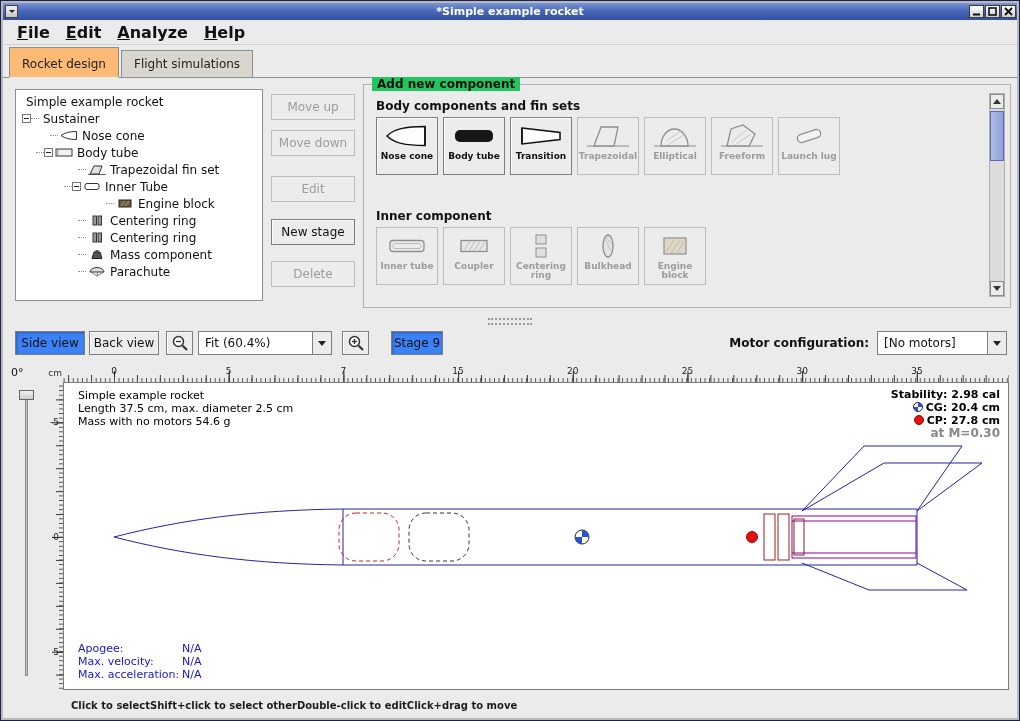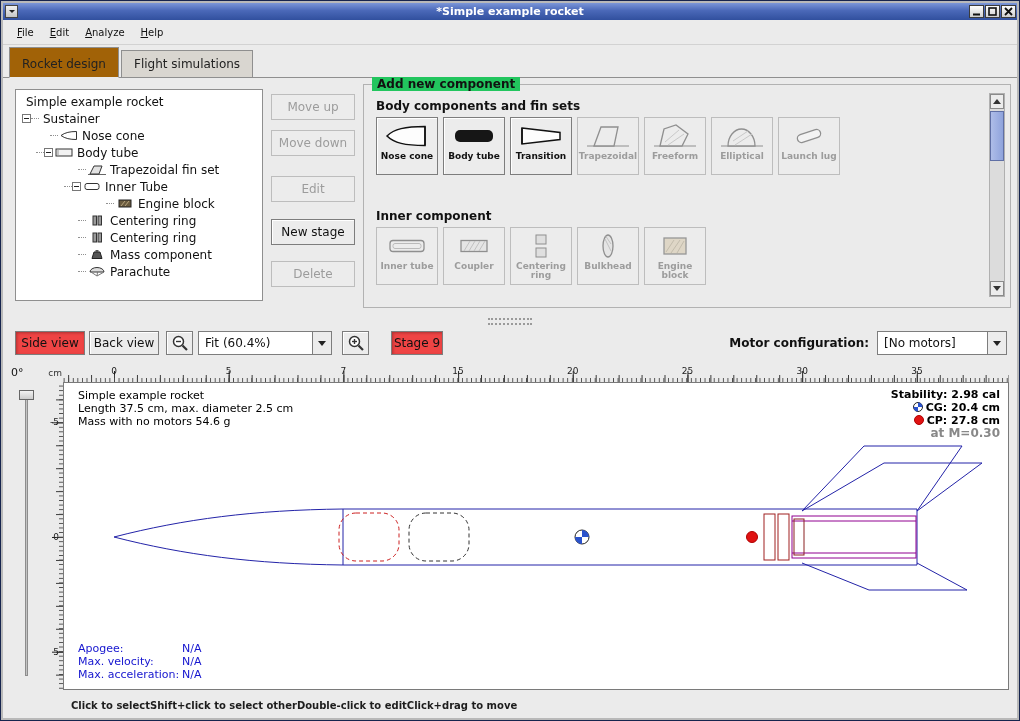--- a/index.html
+++ b/index.html
@@ -16,47 +16,47 @@
   .win-icon::after { content: ""; border: 3px solid transparent; border-top-color: #222; margin-top: 3px; }
   .title-text { position: absolute; left: 0; right: 0; text-align: center; color: #fff;
                 font-size: 11px; font-weight: bold; pointer-events: none; }
   .win-btns { margin-left: auto; display: flex; gap: 1px; margin-right: 1px; }
   .win-btn { width: 15px; height: 13px; background: linear-gradient(#fdfdfd,#cfcfcf);
              border: 1px solid #3b3b3b; display: flex; align-items: center; justify-content: center; }
 
   
   .menubar { position: absolute; left: 2px; top: 19px; right: 2px; height: 25px;
              background: #ebebeb; border-bottom: 1px solid #d2d2d2; display: flex; align-items: center; padding-left: 6px; }
-  .menu-item { font-size: 10px; padding: 3px 8px; color: #111; }
+  .menu-item { font-size: 16px; padding: 3px 8px; color: #111; font-weight: bold; }
   .menu-item::first-letter { text-decoration: underline; }
 
   
   .tabbar { position: absolute; left: 2px; top: 45px; right: 2px; height: 32px;
             display: flex; align-items: flex-end; padding-left: 6px; border-bottom: 1px solid #8f8f8f; }
   .tab { font-size: 12px; padding: 6px 12px; border: 1px solid #8f8f8f; border-bottom: none;
          background: #d9d6d0; color: #222; margin-right: 2px; position: relative; }
-  .tab.active { background: #a16207; padding-top: 9px; margin-bottom: -1px; z-index: 2;
+  .tab.active { background: #fdba74; padding-top: 9px; margin-bottom: -1px; z-index: 2;
                 border-bottom: 1px solid #ebebeb; }
 
   
   .top-panel { position: absolute; left: 2px; top: 77px; right: 2px; height: 237px; background: #ebebeb; }
 
   .tree-panel { position: absolute; left: 12px; top: 11px; width: 248px; height: 212px;
                 background: #fff; border: 1px solid #8f8f8f; padding-top: 3px; overflow: hidden; }
   .trow { display: flex; align-items: center; height: 17px; font-size: 12px; color: #111; white-space: nowrap; }
   .texp { width: 9px; height: 9px; border: 1px solid #777; background: #fff; flex: none; }
   .texp::after { content: ""; display: block; width: 5px; border-top: 1px solid #222; margin: 3px auto 0; }
   .stub { width: 8px; height: 1px; border-top: 1px dotted #909090; flex: none; }
   .ticon { width: 18px; height: 11px; flex: none; margin-left: 2px; }
   .trow .lbl { margin-left: 4px; }
 
   .btn { background: #ececec; border: 1px solid #7d7d7d; box-shadow: inset 1px 1px 0 #fff;
          font-size: 12px; color: #111; text-align: center; font-family: inherit; }
   .btn.disabled { border-color: #bdbdbd; color: #9c9c9c; box-shadow: none; }
-  .btn.pressed { background: #ef4444; box-shadow: inset 1px 1px 3px rgba(0,0,0,.28); }
+  .btn.pressed { background: #3b82f6; box-shadow: inset 1px 1px 3px rgba(0,0,0,.28); }
   .action-btn { position: absolute; left: 268px; width: 84px; height: 26px; display: flex;
                 align-items: center; justify-content: center; }
 
   .groupbox { position: absolute; left: 360px; top: 6px; width: 648px; height: 224px;
               border: 1px solid #b2b2b2; }
   .groupbox-title { position: absolute; top: -8px; left: 8px; background: #22c55e; padding: 0 5px;
                     font-size: 12px; font-weight: bold; color: #111; }
   .section-label { position: absolute; left: 12px; font-size: 12px; font-weight: bold; color: #111; }
   .comp-row { position: absolute; left: 12px; display: flex; gap: 5px; }
   .comp-btn { width: 62px; height: 58px; display: flex; flex-direction: column; align-items: center;
@@ -293,32 +293,32 @@
         <button class="btn comp-btn disabled">
           <svg width="44" height="30" viewBox="0 0 44 30">
               <line x1="1" y1="25" x2="43" y2="25" stroke="#111"></line>
               <path d="M8 25 L15 6 L32 6 L28 25 Z" fill="#ececec" stroke="#111" stroke-width="1.3"></path>
             </svg>
           <span class="clabel">Trapezoidal</span>
         </button>
         <button class="btn comp-btn disabled">
           <svg width="44" height="30" viewBox="0 0 44 30">
               <line x1="1" y1="25" x2="43" y2="25" stroke="#111"></line>
+              <path d="M8 25 A13.5 17 0 0 1 35 25 Z" fill="#ececec" stroke="#111" stroke-width="1.3"></path>
+              <path d="M13 20 L28 10 M15 24 L32 13" stroke="#999"></path>
+            </svg>
+          <span class="clabel">Elliptical</span>
+        </button>
+        <button class="btn comp-btn disabled">
+          <svg width="44" height="30" viewBox="0 0 44 30">
+              <line x1="1" y1="25" x2="43" y2="25" stroke="#111"></line>
               <path d="M7 25 L11 8 L23 4 L35 13 L29 25 Z" fill="#ececec" stroke="#111" stroke-width="1.3"></path>
               <path d="M12 21 L26 9 M15 24 L31 13" stroke="#999"></path>
             </svg>
           <span class="clabel">Freeform</span>
-        </button>
-        <button class="btn comp-btn disabled">
-          <svg width="44" height="30" viewBox="0 0 44 30">
-              <line x1="1" y1="25" x2="43" y2="25" stroke="#111"></line>
-              <path d="M8 25 A13.5 17 0 0 1 35 25 Z" fill="#ececec" stroke="#111" stroke-width="1.3"></path>
-              <path d="M13 20 L28 10 M15 24 L32 13" stroke="#999"></path>
-            </svg>
-          <span class="clabel">Elliptical</span>
         </button>
         <button class="btn comp-btn disabled">
           <svg width="44" height="30" viewBox="0 0 44 30">
               <g transform="rotate(-18 22 15)">
                 <rect x="10" y="11" width="24" height="8" rx="4" fill="#fdfdfd" stroke="#111" stroke-width="1.3"></rect>
               </g>
             </svg>
           <span class="clabel">Launch lug</span>
         </button>
       </div>

